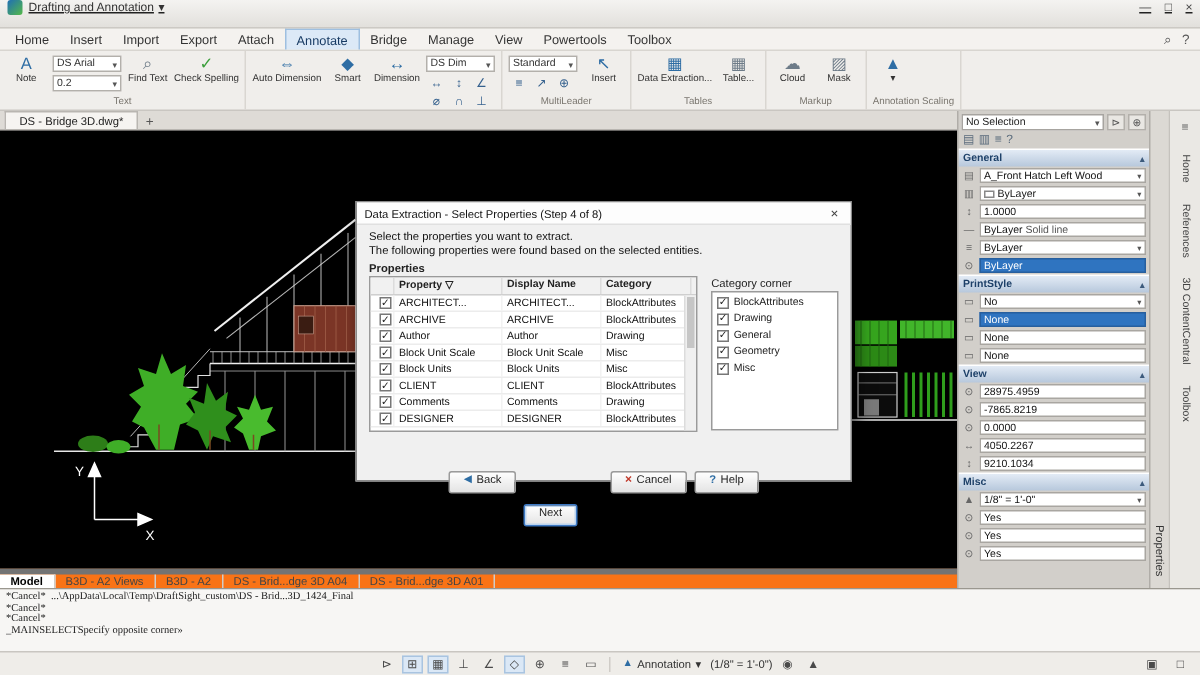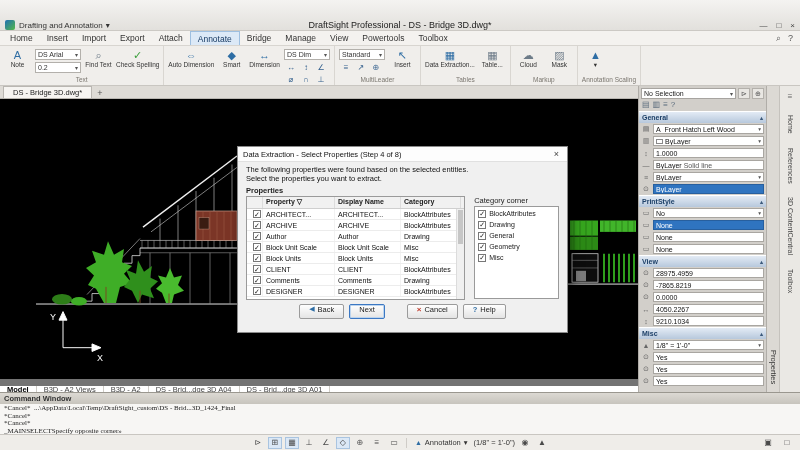--- a/index.html
+++ b/index.html
@@ -1,22 +1,22 @@
 <!DOCTYPE html>
 <html><head>
 <meta charset="utf-8">
 <style>
   * { margin:0; padding:0; box-sizing:border-box; }
   html,body { width:800px; height:450px; overflow:hidden; }
   body { font-family:"Liberation Sans", sans-serif; background:#e8e6e3; color:#222; }
   .app { width:800px; height:450px; display:flex; flex-direction:column; }
 
   
-  .titlebar { height:31px; background:linear-gradient(#f4f3f1,#e2e0dc); border-bottom:1px solid #ccc9c4;
-              display:flex; align-items:flex-end; padding:0 5px; position:relative; }
+  .titlebar { height:19px; background:linear-gradient(#f4f3f1,#e2e0dc); border-bottom:1px solid #ccc9c4;
+              display:flex; align-items:flex-start; padding:0 5px; position:relative;text-decoration:underline; }
   .logo { width:10px; height:10px; border-radius:2px; background:linear-gradient(135deg,#1f6fb4,#54b948); margin-right:4px; flex:none; }
   .workspace { font-size:8px; color:#333; display:flex; align-items:center; gap:3px; z-index:2; }
   .tb-title { position:absolute; left:0; right:0; text-align:center; font-size:9px; color:#222; }
   .win-controls { margin-left:auto; display:flex; gap:9px; font-size:8px; color:#444; z-index:2; }
 
   
   .menubar { height:15px; background:#f4f2ef; border-bottom:1px solid #d8d5d0; display:flex; align-items:stretch; padding-left:3px; }
   .menu-item { font-size:8.5px; padding:0 7px; display:flex; align-items:center; color:#333; }
   .menu-item.active { background:#dce9f7; border:1px solid #9ebfe0; border-bottom:none; color:#173a63; }
   .menu-right { margin-left:auto; display:flex; align-items:center; gap:7px; padding-right:7px; color:#555; font-size:9px; }
@@ -42,21 +42,21 @@
   .doc-tab { background:#f6f4f1; border:1px solid #b9b6b1; border-bottom:none; font-size:7.5px; padding:1px 9px; color:#222; }
   .doc-tab-add { font-size:9px; color:#555; padding:0 5px; }
 
   
   .main { flex:1; min-height:0; display:flex; }
   .left-col { width:638px; display:flex; flex-direction:column; }
   .canvas { position:relative; flex:1; background:#000; overflow:hidden; }
   .canvas svg.cad { position:absolute; inset:0; width:100%; height:100%; }
 
   
-  .sheet-tabs { height:13px; background:#ffffff; border-top:7px solid #737373; display:flex; font-size:7.5px; }
+  .sheet-tabs { height:13px; background:#f97316; border-top:4px solid #737373; display:flex; font-size:7.5px; }
   .sheet-tab { padding:0 7px; display:flex; align-items:center; color:#444; border-right:1px solid #cfccc7; white-space:nowrap; }
   .sheet-tab.active { background:#fff; color:#000; font-weight:bold; }
 
   
   .dialog { position:absolute; left:237px; top:47px; width:331px; height:187px; background:#f0f0f0;
             border:1px solid #8a8a8a; box-shadow:3px 4px 10px rgba(0,0,0,.55); z-index:5; font-size:7.5px; }
   .dlg-title { height:15px; background:#fdfdfd; border-bottom:1px solid #e0e0e0; display:flex; align-items:center; padding:0 5px; font-size:7.5px; color:#111;gap:18px; }
   .dlg-close { margin-left:auto; font-size:9px; color:#444; padding:0 3px; }
   .dlg-body { padding:3px 8px 0; }
   .dlg-intro { line-height:9px; color:#111; }
@@ -76,21 +76,21 @@
   .vscroll { position:absolute; right:0; top:12px; bottom:0; width:8px; background:#f0f0f0; border-left:1px solid #dcdcdc; }
   .vscroll .thumb { margin:1px; height:34px; background:#c6c6c6; }
   .catfilter { width:86px; }
   .cf-label { margin-bottom:1px; }
   .cf-box { background:#fff; border:1px solid #9a9a9a; height:93px; padding-top:1px; }
   .cf-row { display:flex; align-items:center; height:11px; gap:3px; font-size:7px; }
   .cf-row .cb { margin-left:3px; }
   .dlg-buttons { display:flex; justify-content:center; align-items:center; gap:5px; margin-top:4px; }
   .btn { height:15px; border:1px solid #9b9b9b; border-radius:2px; background:linear-gradient(#fefefe,#e4e4e4);
          font-size:7.5px; color:#222; padding:0 9px; display:flex; align-items:flex-start; gap:3px; }
-  .btn.default { border-color:#3c78c3; box-shadow:inset 0 0 0 1px #bcd4ee; }
+  .btn.default { border-color:#3c78c3; box-shadow:inset 0 0 0 1px #bcd4ee;margin-top:44px; }
   .bicon-back { color:#2e6da4; font-size:7px; }
   .bicon-x { color:#c03a2b; font-size:8px; font-weight:bold; }
   .bicon-q { color:#2e6da4; font-weight:bold; }
   .dlg-spacer { width:12px; }
 
   
   .props { width:128px; background:#d2cfca; border-left:1px solid #b0ada8; display:flex; flex-direction:column; font-size:7px; overflow:hidden; }
   .props-head { display:flex; gap:2px; padding:2px 2px 1px; align-items:center; }
   .pselect { flex:1; background:#fff; border:1px solid #a7a4a0; height:11px; display:flex; align-items:center; padding:0 2px; gap:2px; }
   .pselect .dd { margin-left:auto; font-size:6px; color:#555; }
@@ -140,21 +140,20 @@
 <body>
 
 <div class="app">
 
   <div class="titlebar">
     <div class="logo"></div>
     <div class="workspace">
       <span>Drafting and Annotation</span>
       <span>▾</span>
     </div>
-    <div class="tb-title">DraftSight Professional - DS - Bridge 3D.dwg*</div>
     <div class="win-controls">
       <span>—</span>
       <span>□</span>
       <span>×</span>
     </div>
   </div>
 
   <div class="menubar">
     <div class="menu-item">Home</div>
     <div class="menu-item">Insert</div>
@@ -351,22 +350,22 @@
           <text x="50" y="233" font-size="9" fill="#fff">Y</text>
           <text x="97" y="276" font-size="9" fill="#fff">X</text>
         </svg>
 
         <div class="dialog">
           <div class="dlg-title">
             <span>Data Extraction - Select Properties (Step 4 of 8)</span>
             <span class="dlg-close">×</span>
           </div>
           <div class="dlg-body">
+            <div class="dlg-intro">Select the properties you want to extract.</div>
             <div class="dlg-intro">The following properties were found based on the selected entities.</div>
-            <div class="dlg-intro">Select the properties you want to extract.</div>
             <div class="dlg-sec-label">Properties</div>
             <div class="dlg-row">
               <div class="ptable">
                 <div class="pt-head">
                   <div class="c-check"></div>
                   <div class="c-prop">
                     <span>Property</span>&nbsp;<span>▽</span>
                   </div>
                   <div class="c-disp">Display Name</div>
                   <div class="c-cat">Category</div>
@@ -686,21 +685,20 @@
     <div class="strip-outer">
       <span class="strip-menu">≡</span>
       <span class="vtab">Home</span>
       <span class="vtab">References</span>
       <span class="vtab">3D ContentCentral</span>
       <span class="vtab">Toolbox</span>
     </div>
   </div>
 
   <div class="cmdwin">
-    <div class="cmd-header">Command Window</div>
     <div class="cmd-body">
       <div class="cmd-line">*Cancel*  ...\AppData\Local\Temp\DraftSight_custom\DS - Brid...3D_1424_Final</div>
       <div class="cmd-line">*Cancel*</div>
       <div class="cmd-line">*Cancel*</div>
       <div class="cmd-line">_MAINSELECTSpecify opposite corner»</div>
 
     </div>
   </div>
 
   <div class="statusbar">

